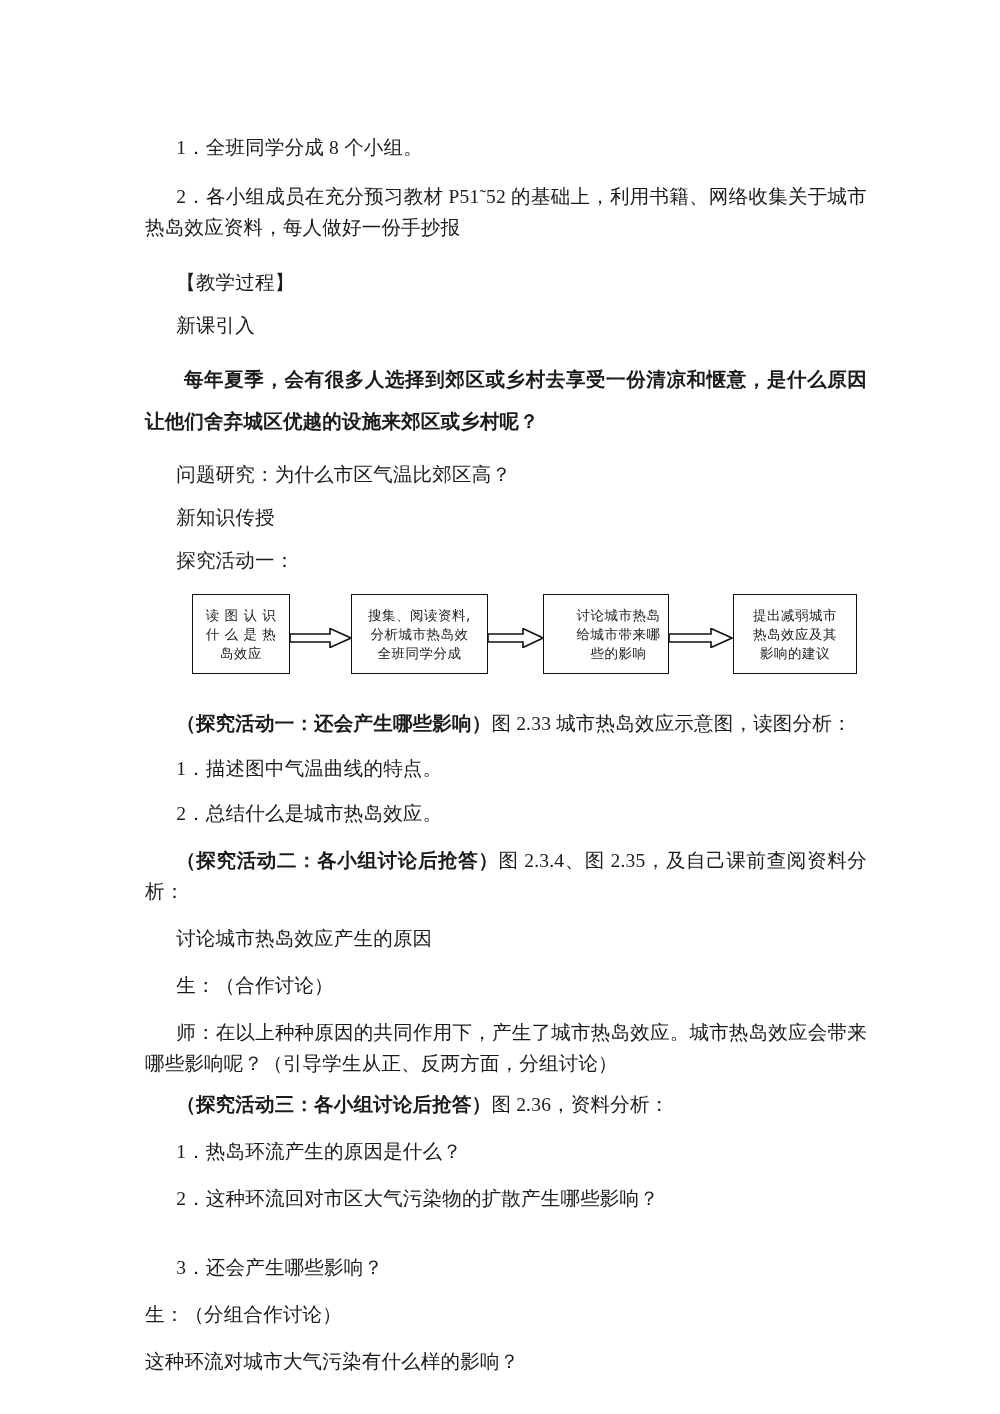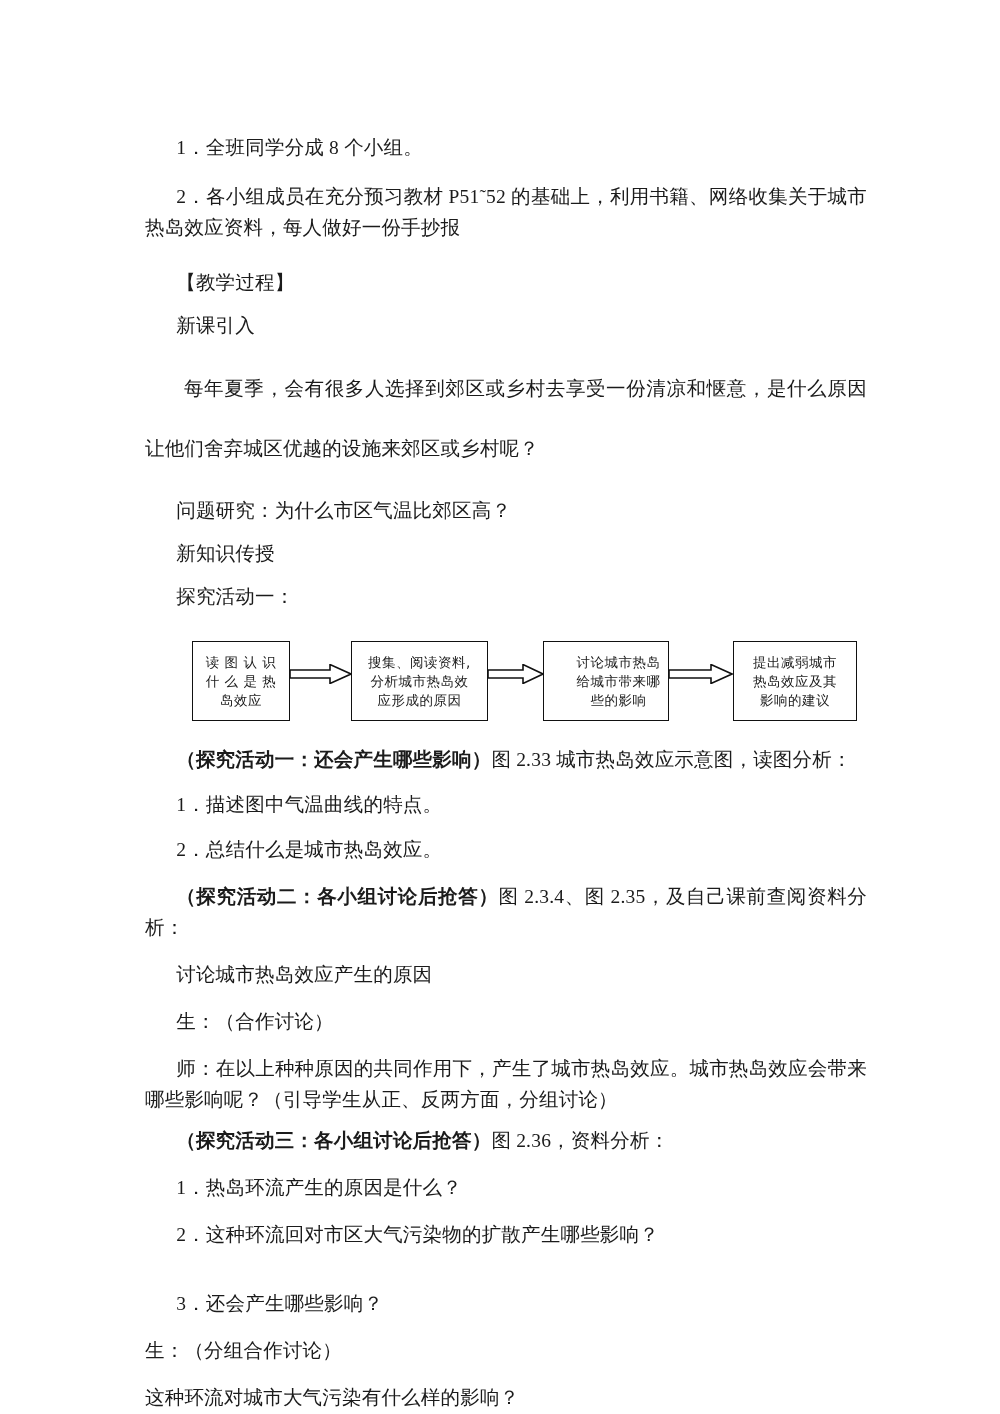--- a/index.html
+++ b/index.html
@@ -33,40 +33,40 @@
   p {
     margin: 0;
     font-size: 19.5px;
     line-height: 31px;
     color: #1b1b1b;
     text-align: justify;
     letter-spacing: 0.2px;
   }
   p.indent  { text-indent: 2em; }
   p.indent1 { text-indent: 1.6em; }
-  p.loose   { line-height: 60px; }
+  p.loose   { line-height: 42px; font-weight: bold; }
   p.bold    { font-weight: normal; }
   .sp-10 { height: 10px; }
   .sp-12 { height: 12px; }
   .sp-14 { height: 14px; }
   .sp-16 { height: 16px; }
   .sp-18 { height: 18px; }
   .sp-24 { height: 24px; }
   .sp-38 { height: 38px; }
 
   
   .flow {
     position: relative;
     height: 96px;
     margin-top: 14px;
     margin-bottom: 8px;
   }
   .fbox {
     position: absolute;
-    top: 15px;
+    top: 4px;
     border: 1.6px solid #111111;
     box-sizing: border-box;
     background: #ffffff;
     display: flex;
     flex-direction: column;
     justify-content: center;
     align-items: center;
     font-family: "DejaVu Sans", "Liberation Sans", sans-serif;
     font-size: 13.5px;
     line-height: 19px;
@@ -120,21 +120,21 @@
 
       <div class="arrow" style="left:145px; top:38px; width:62px;">
         <svg width="62" height="20" viewBox="0 0 62 20">
           <polygon points="0,6 40,6 40,0.5 61,10 40,19.5 40,14 0,14" fill="#ffffff" stroke="#111111" stroke-width="1.6"></polygon>
         </svg>
       </div>
 
       <div class="fbox" style="left:206px; width:137px; height:80px;">
         <span>搜集、阅读资料,
 分析城市热岛效
-应形成的原因</span>
+全班同学分成</span>
       </div>
 
       <div class="arrow" style="left:343px; top:38px; width:56px;">
         <svg width="56" height="20" viewBox="0 0 56 20">
           <polygon points="0,6 35,6 35,0.5 55,10 35,19.5 35,14 0,14" fill="#ffffff" stroke="#111111" stroke-width="1.6"></polygon>
         </svg>
       </div>
 
       <div class="fbox" style="left:398px; width:126px; height:80px;padding-left:30px;">
         <span>讨论城市热岛

